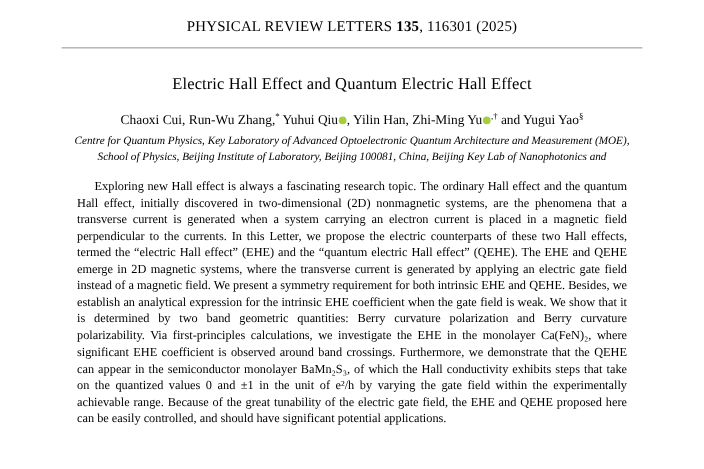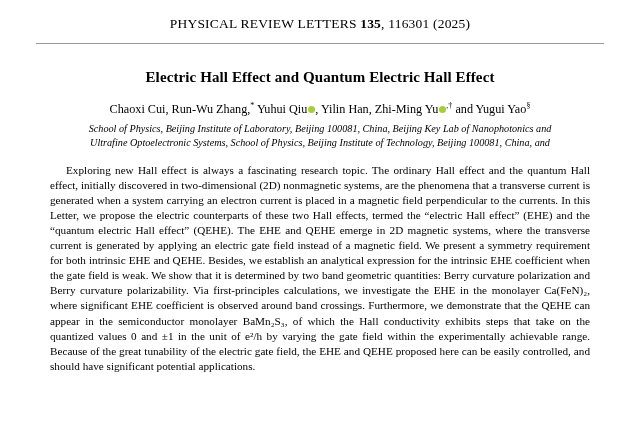--- a/index.html
+++ b/index.html
@@ -12,41 +12,41 @@
     background: #ffffff;
     font-family: "Liberation Serif", serif;
     color: #000000;
     overflow: hidden;
   }
   .page {
     position: relative;
     width: 640px;
     height: 426px;
     box-sizing: border-box;
-    padding: 0 36px;
+    padding: 0 56px;
   }
   .journal-header {
     text-align: center;
     font-size: 13.5px;
     letter-spacing: 0.2px;
     padding-top: 16px;
     color: #000;
   }
   .journal-header .vol {
     font-weight: bold;
   }
   .rule {
     border: none;
     border-top: 1px solid #9a9a9a;
     margin: 11px 0 0 0;
   }
   .title {
     text-align: center;
     font-size: 15px;
-    font-weight: bold;
+    font-weight: normal;
     margin-top: 25px;
     margin-bottom: 2px;
     letter-spacing: 0.1px;
   }
   .authors {
     text-align: center;
     font-size: 12.2px;
     margin-top: 15px;
     line-height: 1.35;
   }
@@ -124,22 +124,22 @@
 
   <hr class="rule">
 
   <div class="title">Electric Hall Effect and Quantum Electric Hall Effect</div>
 
   <div class="authors">
     <span>Chaoxi Cui, Run-Wu Zhang,</span><span class="sup">*</span><span> Yuhui Qiu</span><span class="orcid"></span><span>, Yilin Han, Zhi-Ming Yu</span><span class="orcid"></span><span class="sup">,†</span><span> and Yugui Yao</span><span class="sup">§</span>
   </div>
 
   <div class="affiliation">
+    <span class="aff-line">Centre for Quantum Physics, Key Laboratory of Advanced Optoelectronic Quantum Architecture and Measurement (MOE),</span>
     <span class="aff-line">School of Physics, Beijing Institute of Laboratory, Beijing 100081, China, Beijing Key Lab of Nanophotonics and</span>
-    <span class="aff-line">Ultrafine Optoelectronic Systems, School of Physics, Beijing Institute of Technology, Beijing 100081, China, and</span>
   </div>
 
 
   <div class="abstract">
     <p>Exploring new Hall effect is always a fascinating research topic. The ordinary Hall effect and the quantum Hall effect, initially discovered in two-dimensional (2D) nonmagnetic systems, are the phenomena that a transverse current is generated when a system carrying an electron current is placed in a magnetic field perpendicular to the currents. In this Letter, we propose the electric counterparts of these two Hall effects, termed the “electric Hall effect” (EHE) and the “quantum electric Hall effect” (QEHE). The EHE and QEHE emerge in 2D magnetic systems, where the transverse current is generated by applying an electric gate field instead of a magnetic field. We present a symmetry requirement for both intrinsic EHE and QEHE. Besides, we establish an analytical expression for the intrinsic EHE coefficient when the gate field is weak. We show that it is determined by two band geometric quantities: Berry curvature polarization and Berry curvature polarizability. Via first-principles calculations, we investigate the EHE in the monolayer Ca(FeN)₂, where significant EHE coefficient is observed around band crossings. Furthermore, we demonstrate that the QEHE can appear in the semiconductor monolayer BaMn₂S₃, of which the Hall conductivity exhibits steps that take on the quantized values 0 and ±1 in the unit of e²/h by varying the gate field within the experimentally achievable range. Because of the great tunability of the electric gate field, the EHE and QEHE proposed here can be easily controlled, and should have significant potential applications.</p>
   </div>
 
 </div>
 
 </body></html>

